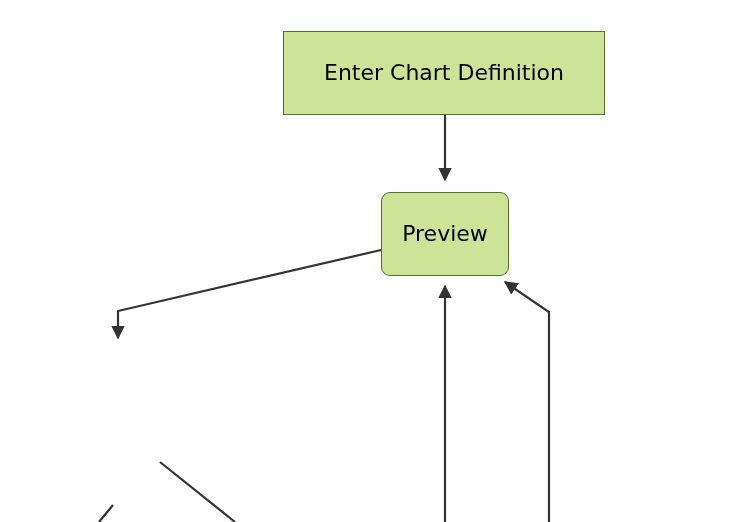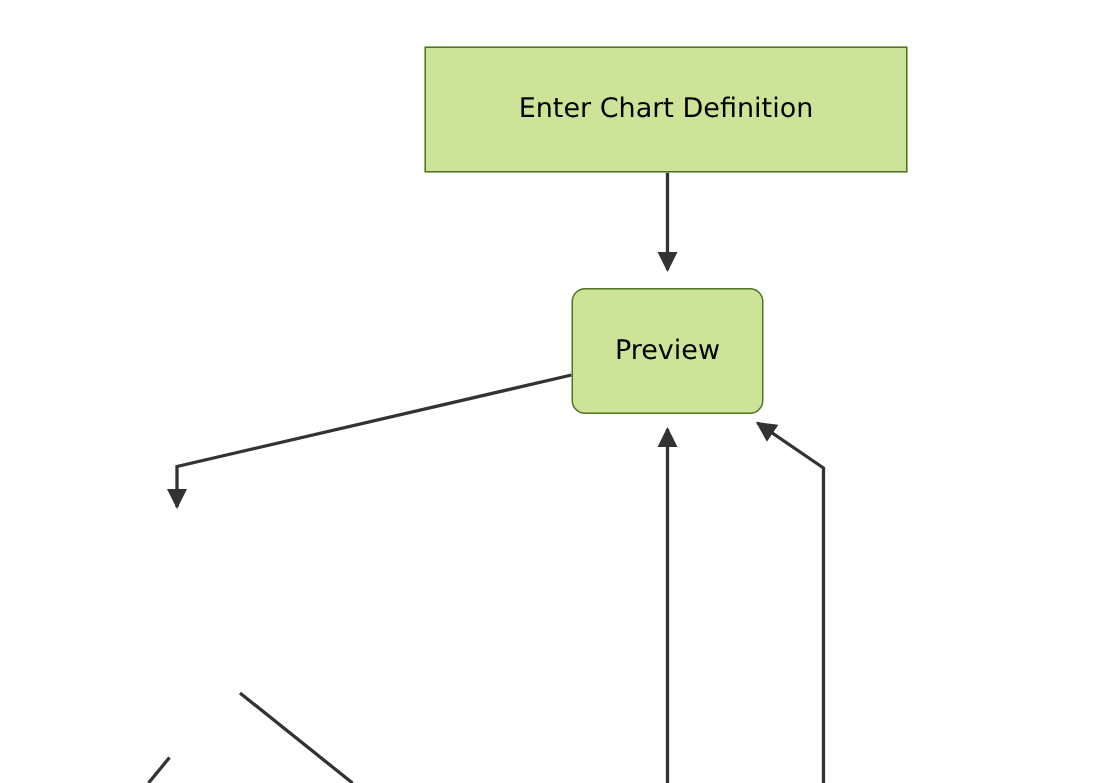--- a/index.html
+++ b/index.html
@@ -26,21 +26,21 @@
     height: 522px;
   }
   .node {
     position: absolute;
     box-sizing: border-box;
     display: flex;
     align-items: center;
     justify-content: center;
     text-align: center;
     color: #000000;
-    font-size: 18px;
+    font-size: 22px;
     line-height: 1.2;
     z-index: 2;
   }
   .node-rect {
     background: #cde498;
     border: 1.6px solid #4f7427;
   }
   .node-rounded {
     background: #cde498;
     border: 1.6px solid #4f7427;

